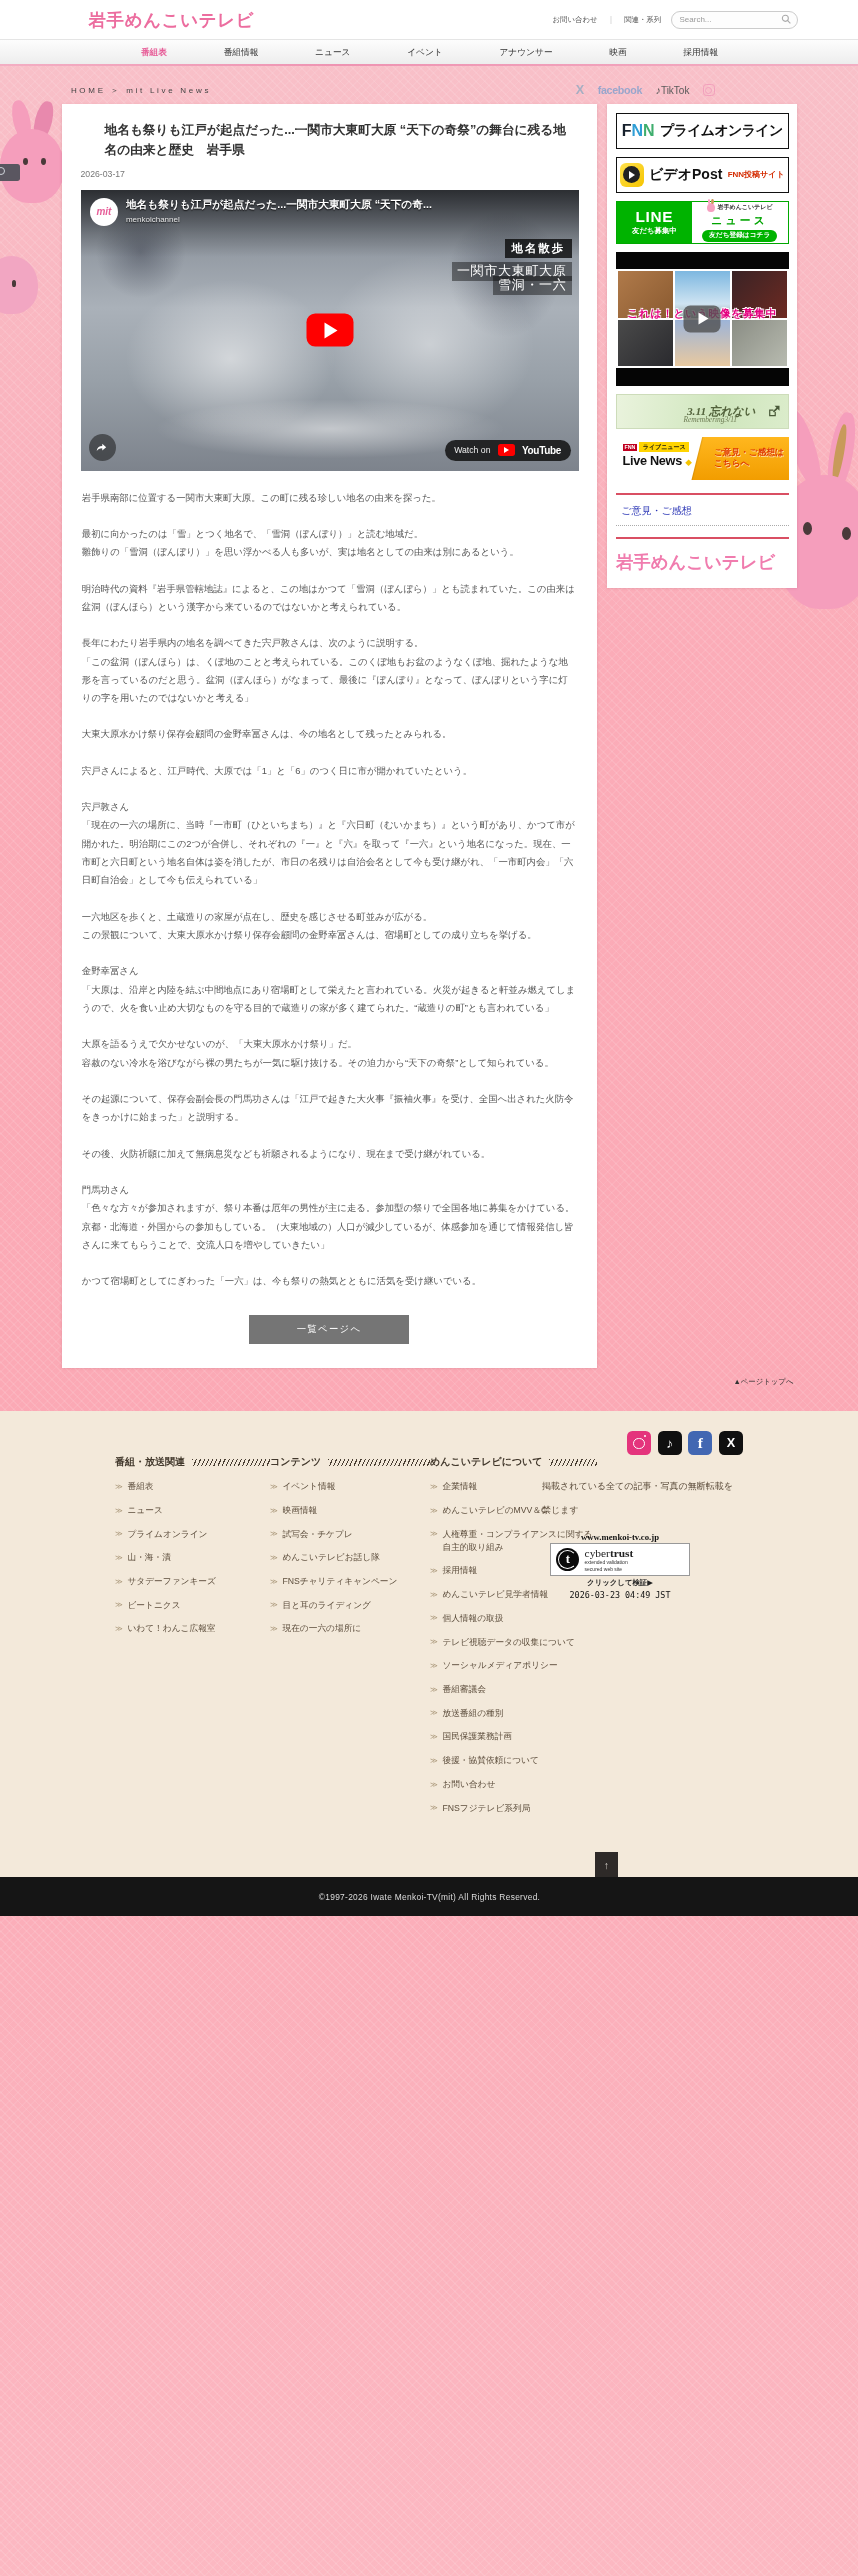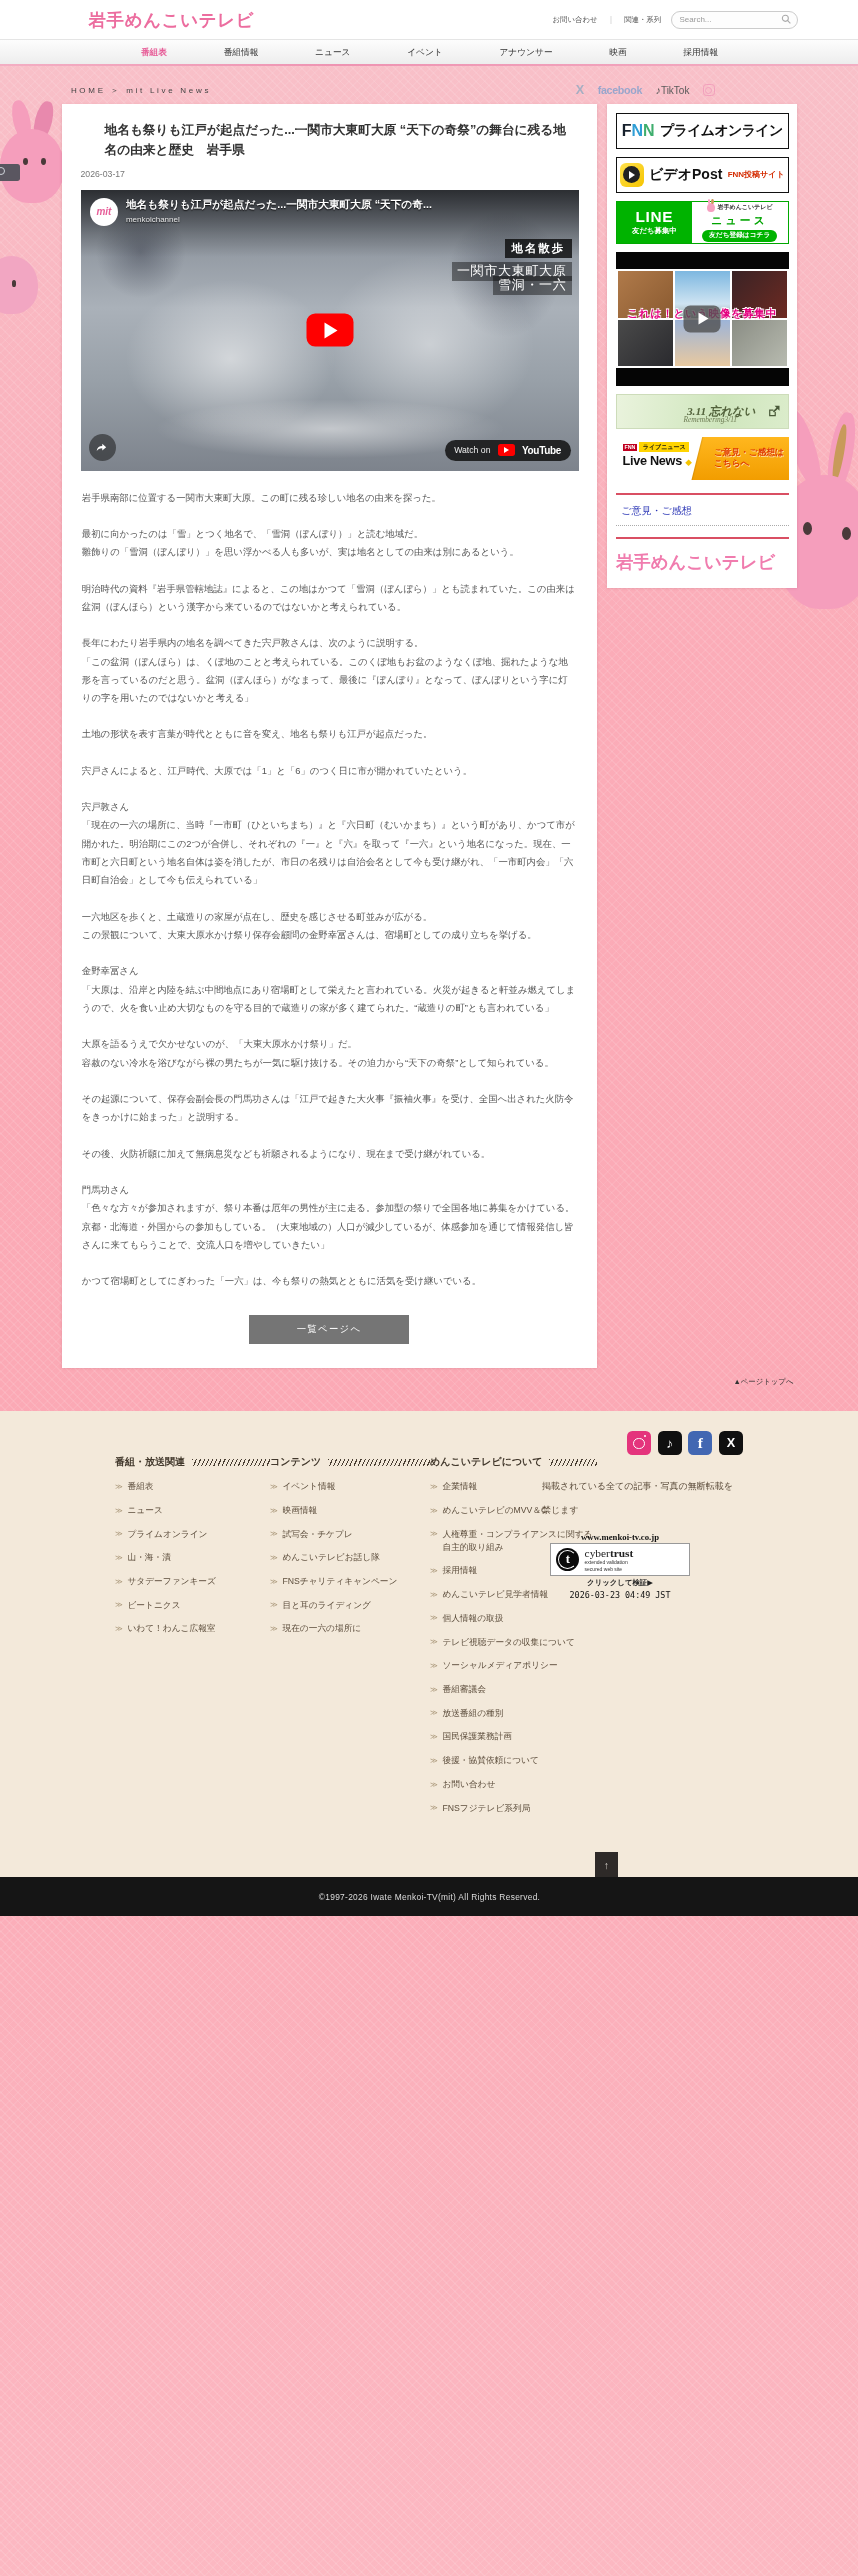--- a/index.html
+++ b/index.html
@@ -282,21 +282,21 @@
             <span class="yt">YouTube</span>
           </div>
         </div>
 
         <p class="para">岩手県南部に位置する一関市大東町大原。この町に残る珍しい地名の由来を探った。</p>
         <p class="para">最初に向かったのは「雪」とつく地名で、「雪洞（ぼんぼり）」と読む地域だ。
 雛飾りの「雪洞（ぼんぼり）」を思い浮かべる人も多いが、実は地名としての由来は別にあるという。</p>
         <p class="para">明治時代の資料『岩手県管轄地誌』によると、この地はかつて「雪洞（ぼんぼら）」とも読まれていた。この由来は盆洞（ぼんほら）という漢字から来ているのではないかと考えられている。</p>
         <p class="para">長年にわたり岩手県内の地名を調べてきた宍戸敦さんは、次のように説明する。
 「この盆洞（ぼんほら）は、くぼ地のことと考えられている。このくぼ地もお盆のようなくぼ地、掘れたような地形を言っているのだと思う。盆洞（ぼんほら）がなまって、最後に『ぼんぼり』となって、ぼんぼりという字に灯りの字を用いたのではないかと考える」</p>
-        <p class="para">土地の形状を表す言葉が時代とともに音を変え、地名も祭りも江戸が起点だった。</p>
+        <p class="para">大東大原水かけ祭り保存会顧問の金野幸冨さんは、今の地名として残ったとみられる。</p>
         <p class="para">宍戸さんによると、江戸時代、大原では「1」と「6」のつく日に市が開かれていたという。</p>
         <p class="para">宍戸敦さん
 「現在の一六の場所に、当時『一市町（ひといちまち）』と『六日町（むいかまち）』という町があり、かつて市が開かれた。明治期にこの2つが合併し、それぞれの『一』と『六』を取って『一六』という地名になった。現在、一市町と六日町という地名自体は姿を消したが、市日の名残りは自治会名として今も受け継がれ、「一市町内会」「六日町自治会」として今も伝えられている」</p>
         <p class="para">一六地区を歩くと、土蔵造りの家屋が点在し、歴史を感じさせる町並みが広がる。
 この景観について、大東大原水かけ祭り保存会顧問の金野幸冨さんは、宿場町としての成り立ちを挙げる。</p>
         <p class="para">金野幸冨さん
 「大原は、沿岸と内陸を結ぶ中間地点にあり宿場町として栄えたと言われている。火災が起きると軒並み燃えてしまうので、火を食い止め大切なものを守る目的で蔵造りの家が多く建てられた。“蔵造りの町”とも言われている」</p>
         <p class="para">大原を語るうえで欠かせないのが、「大東大原水かけ祭り」だ。
 容赦のない冷水を浴びながら裸の男たちが一気に駆け抜ける。その迫力から“天下の奇祭”として知られている。</p>
         <p class="para">その起源について、保存会副会長の門馬功さんは「江戸で起きた大火事『振袖火事』を受け、全国へ出された火防令をきっかけに始まった」と説明する。</p>

